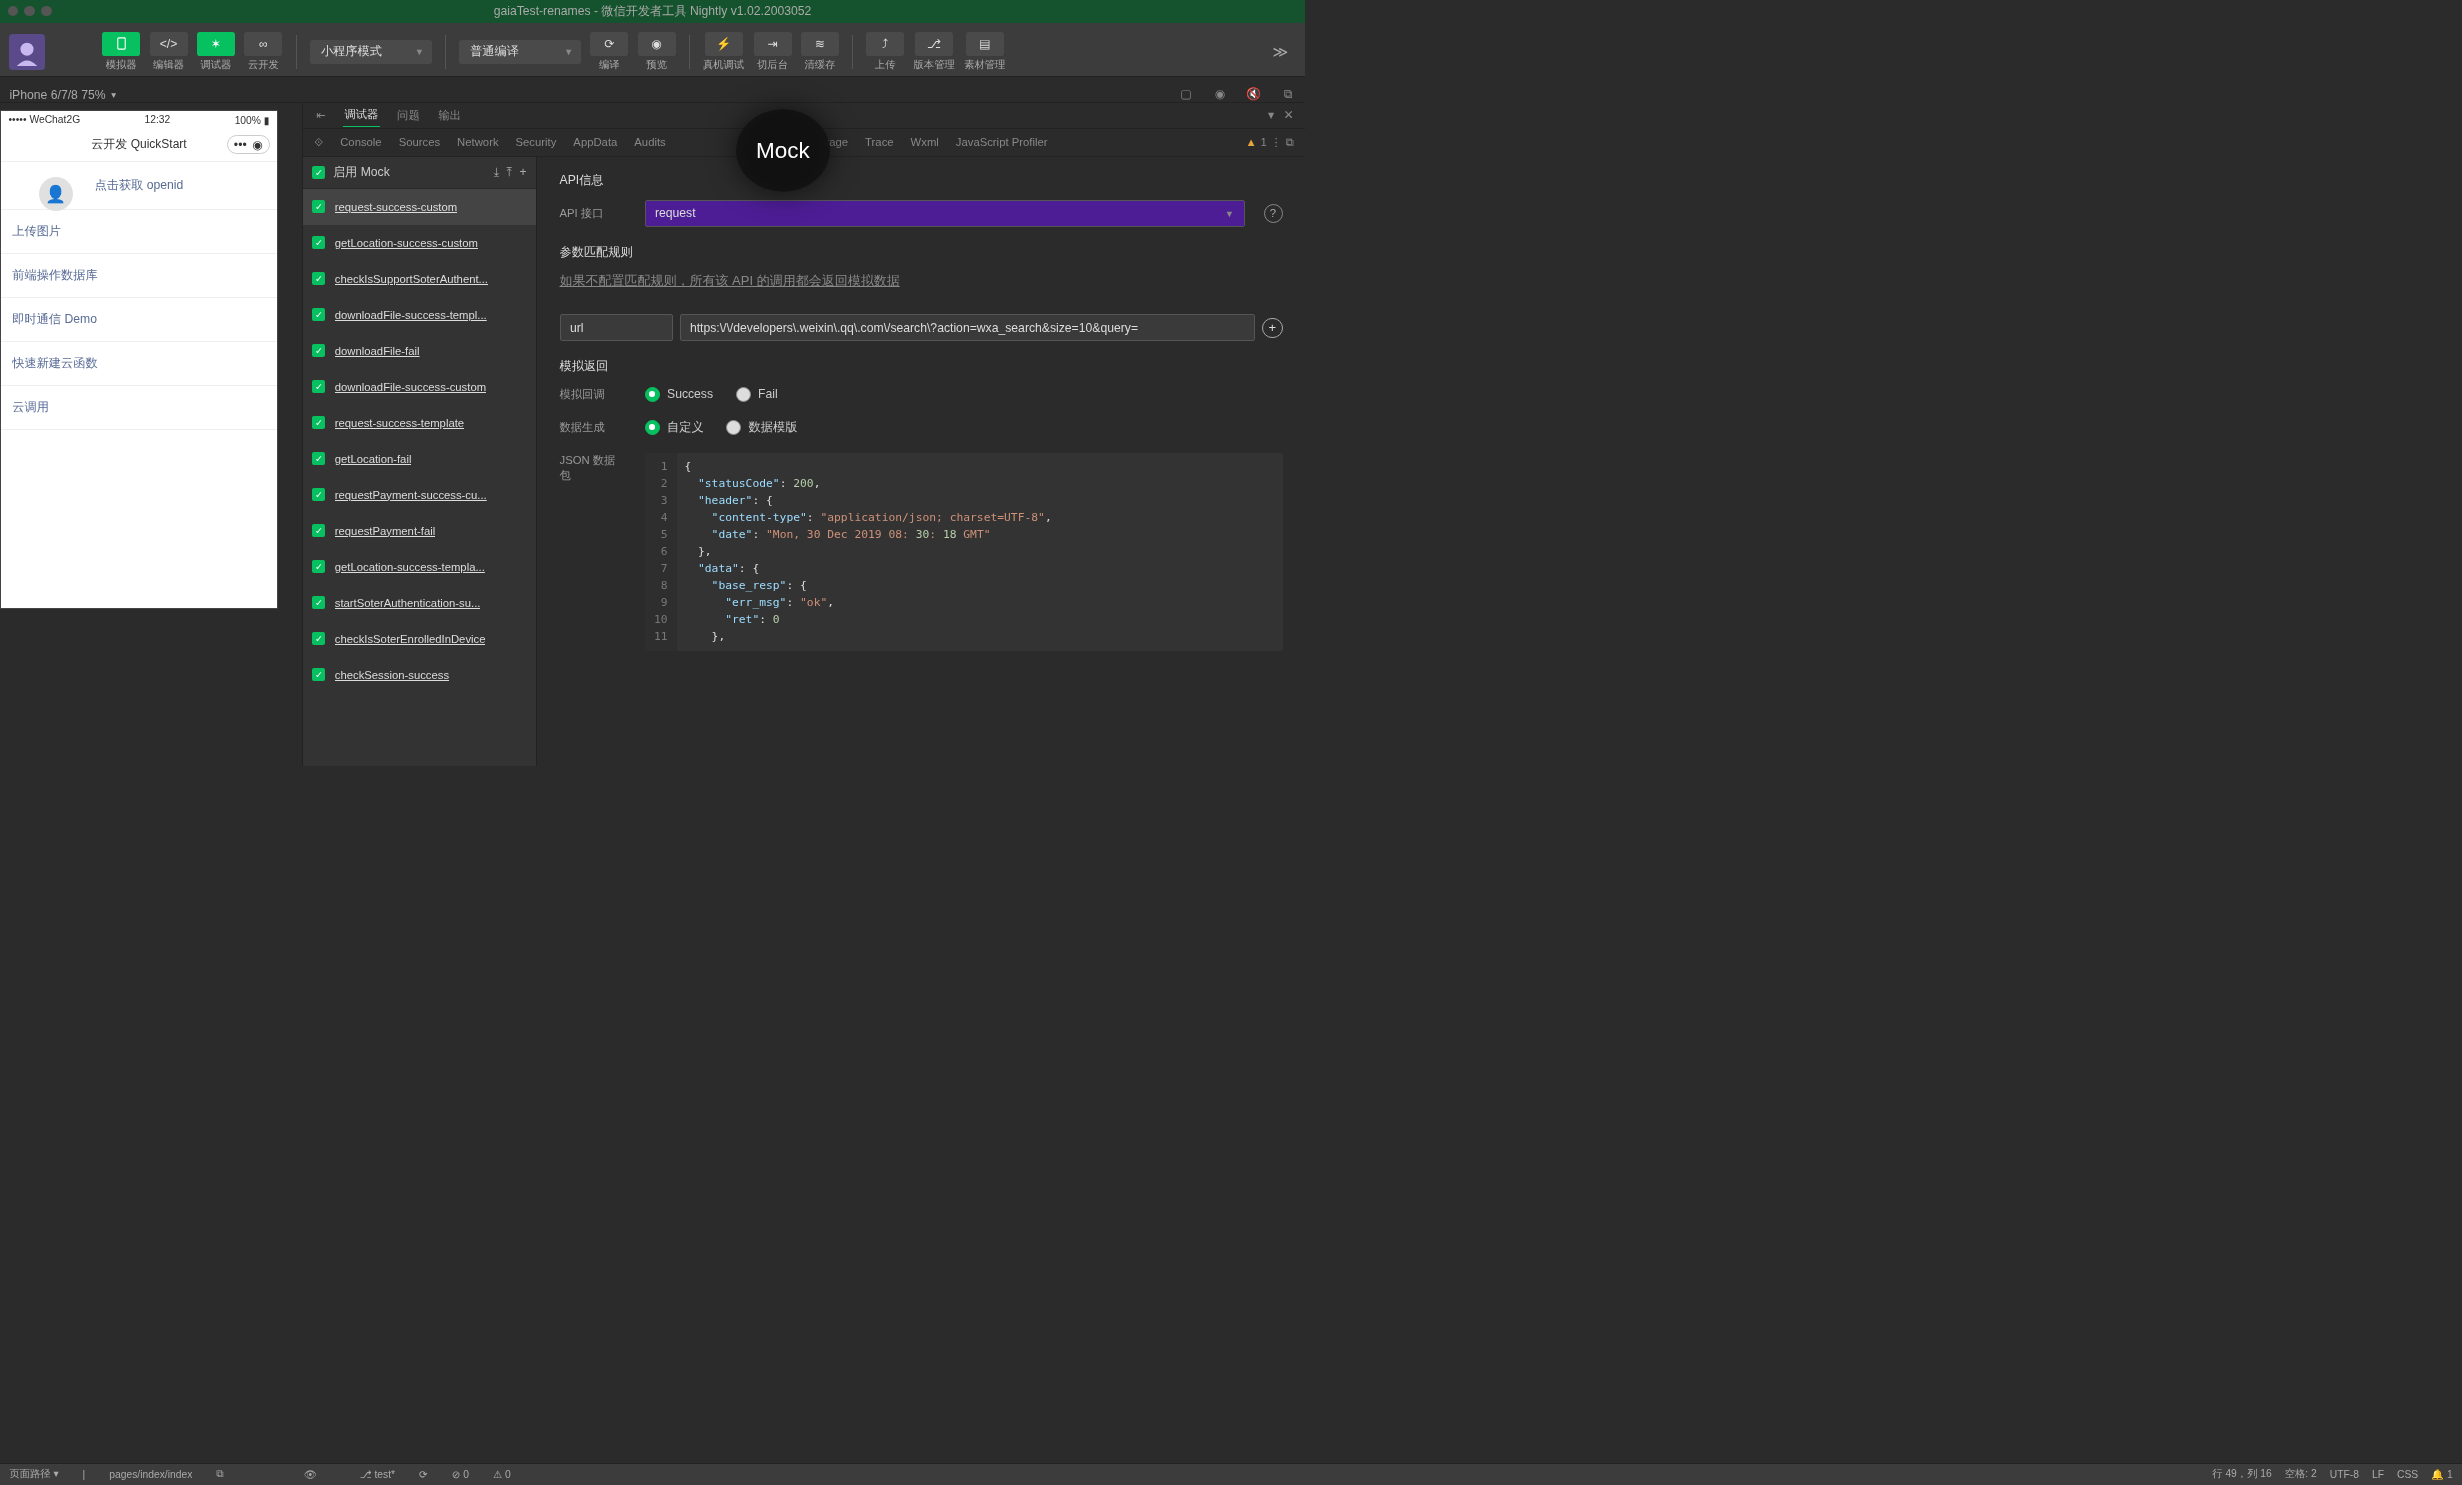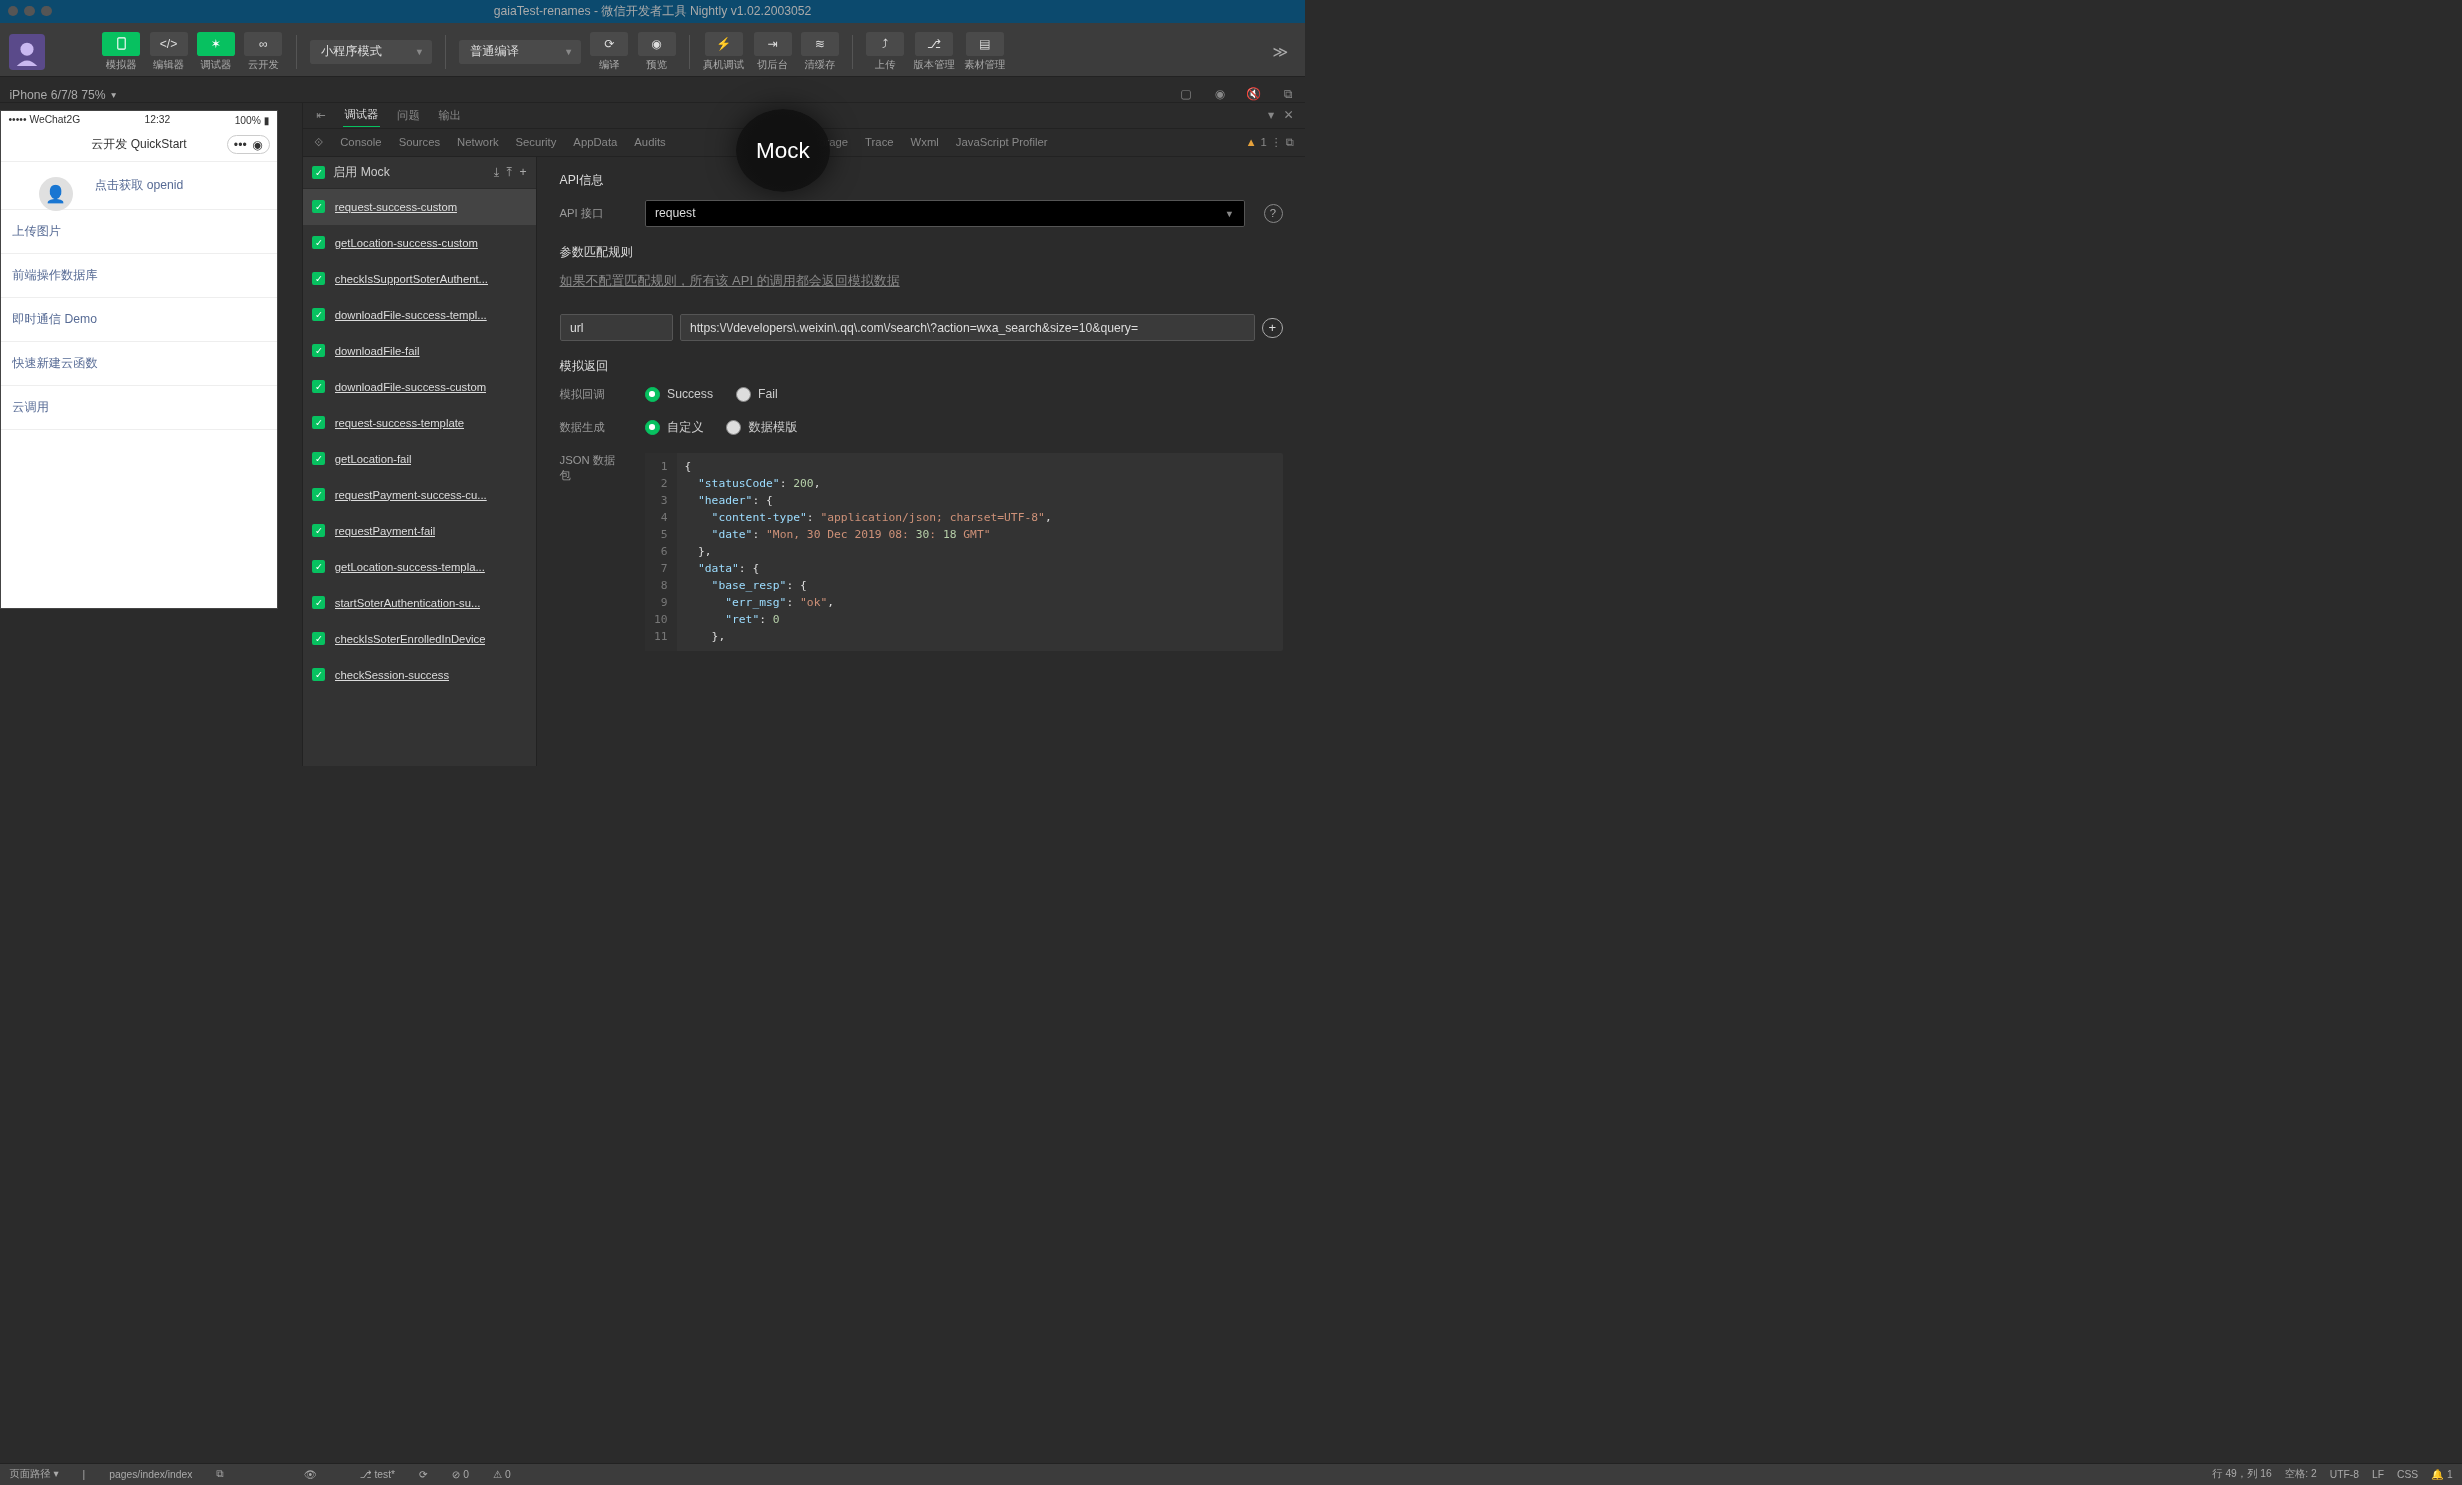--- a/index.html
+++ b/index.html
@@ -8,21 +8,21 @@
   font-size: 12.2px;
   color: #ccc;
   background: #2b2b2b;
   width: 1305px;
   height: 788px;
   overflow: hidden;
   user-select: none;
 }
 .titlebar {
   height: 22.5px;
-  background: #0c4a6e;
+  background: #14532d;
   display: flex;
   align-items: center;
   padding: 0 7.5px;
   position: relative;
 }
 .traffic { display: flex; gap: 6.6px; }
 .traffic span { width: 10.3px; height: 10.3px; border-radius: 50%; background: #555; display: inline-block; }
 .title-center { position: absolute; left: 0; right: 0; text-align: center; color: #aaa; font-size: 12.2px; }
 
 .toolbar {
@@ -84,21 +84,21 @@
 .mock-item { height:36px; display:flex; align-items:center; padding:0 9.4px; gap:9.4px; color:#ddd; font-size:11.3px; white-space:nowrap; overflow:hidden; text-overflow:ellipsis; }
 .mock-item.active { background:#444; }
 .chk { width:13px; height:13px; background:#07c160; border-radius:1.9px; display:flex; align-items:center; justify-content:center; color:#fff; font-size:9.4px; flex-shrink:0; }
 .mock-item span.txt { overflow:hidden; text-overflow:ellipsis;text-decoration:underline; }
 
 .detail { flex:1; padding:15px 22.5px; overflow:auto; color:#ccc; font-size:12.2px; }
 .section-title { color:#ddd; margin-bottom:11.3px; }
 .section-sub { color:#888; font-size:13px; margin-bottom:24px;text-decoration:underline; }
 .form-row { display:flex; align-items:center; gap:19px; margin-bottom:17px; }
 .form-label { width:66px; color:#999; font-size:11.3px; }
-.select-box { flex:1; background:#000000; border:0.9px solid #555; padding:5.6px 9.4px; border-radius:1.9px; display:flex; align-items:center; justify-content:space-between; color:#ddd; }
+.select-box { flex:1; background:#4c1d95; border:0.9px solid #555; padding:5.6px 9.4px; border-radius:1.9px; display:flex; align-items:center; justify-content:space-between; color:#ddd; }
 .help-circle { width:19px; height:19px; border:0.9px solid #888; border-radius:50%; display:flex; align-items:center; justify-content:center; font-size:11.3px; color:#aaa; }
 .input-box { background:#3a3a3a; border:0.9px solid #555; padding:5.6px 9.4px; border-radius:1.9px; color:#ddd; }
 .param-row { display:flex; gap:7px; align-items:center; margin-bottom:17px; }
 .param-row .input-box.key { width:113px; }
 .param-row .input-box.val { flex:1; white-space:nowrap; overflow:hidden; text-overflow:ellipsis; }
 .plus-circle { width:20.6px; height:20.6px; border:0.9px solid #aaa; border-radius:50%; display:flex; align-items:center; justify-content:center; color:#ddd; font-size:13px; }
 .radio { width:15px; height:15px; border-radius:50%; border:0.9px solid #888; display:inline-flex; align-items:center; justify-content:center; }
 .radio.on { background:#07c160; border-color:#07c160; }
 .radio.on::after { content:''; width:5.6px; height:5.6px; background:#fff; border-radius:50%; }
 .radio.off { background:#ddd; }

